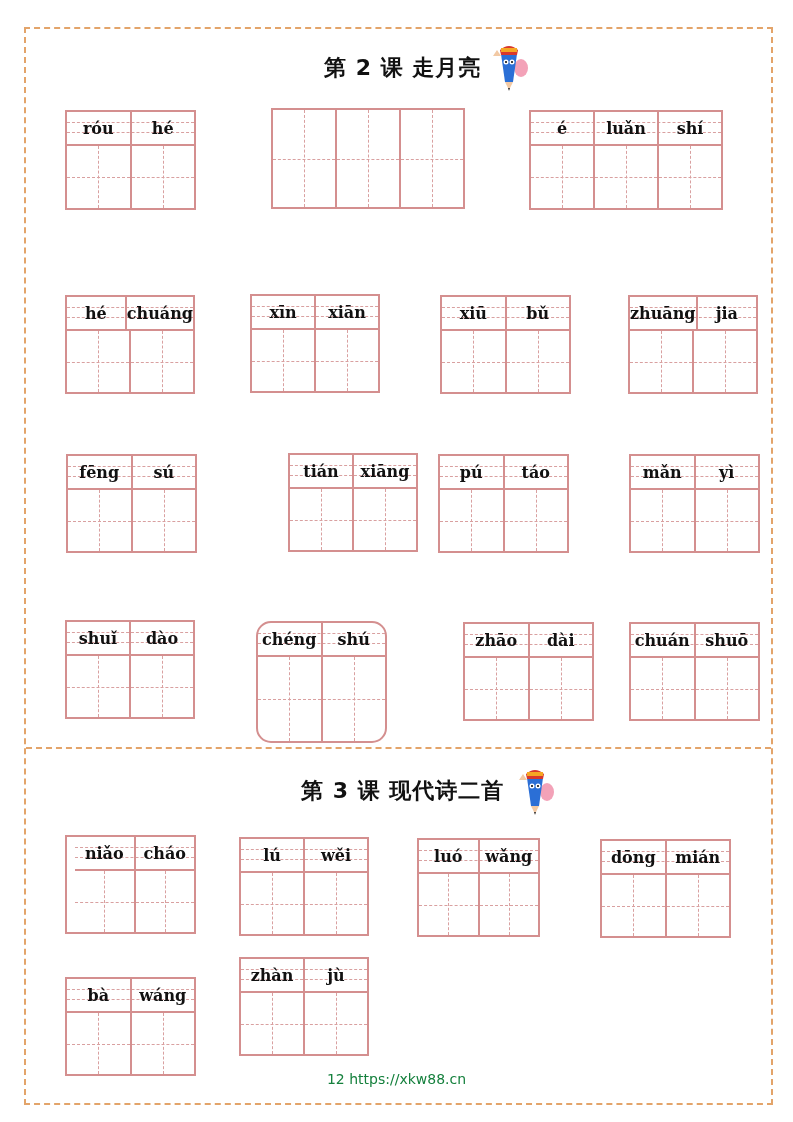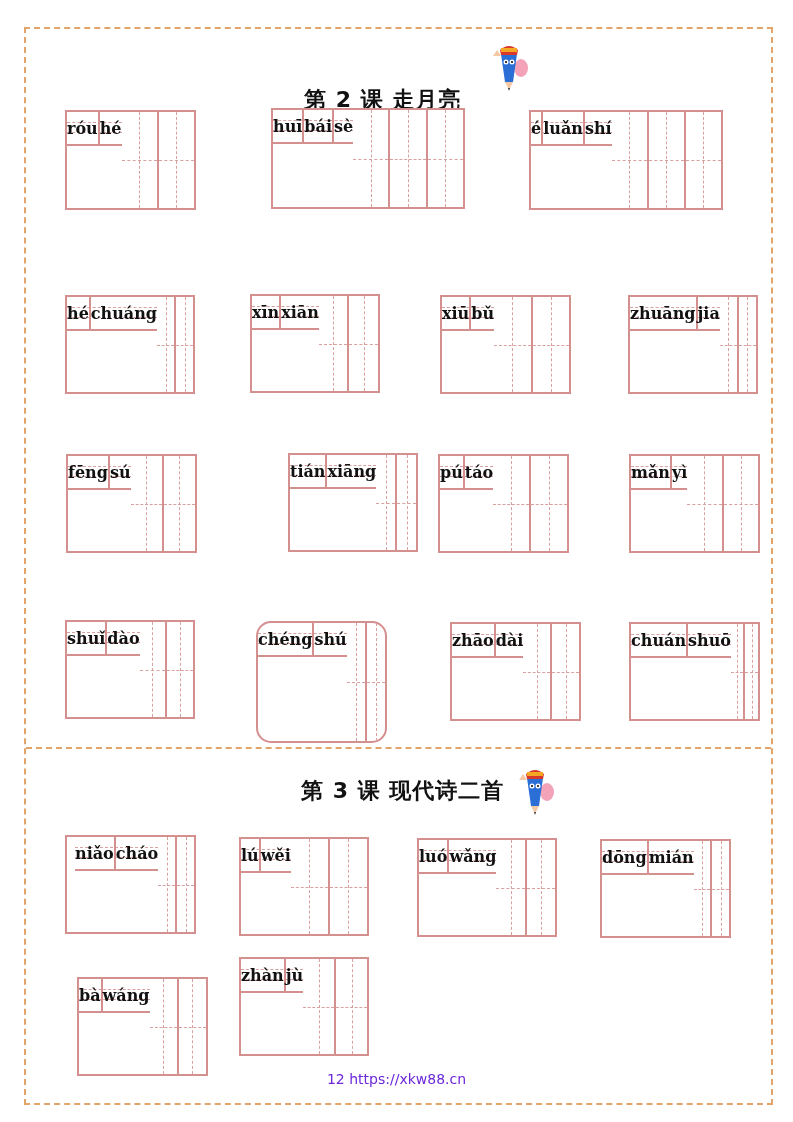--- a/index.html
+++ b/index.html
@@ -5,44 +5,44 @@
     html, body { margin: 0; padding: 0; background: #ffffff; }
     body { width: 793px; height: 1122px; position: relative; overflow: hidden;
            font-family: "DejaVu Serif", "Liberation Serif", serif; }
     .frame { position: absolute; left: 24px; top: 27px; width: 749px; height: 1078px;
              border: 2px dashed #e3a46a; box-sizing: border-box; }
     .divider { position: absolute; left: 26px; top: 747px; width: 745px; height: 0;
                border-top: 2px dashed #e3a46a; }
     .lesson-title { position: absolute; font-family: "DejaVu Sans", "Liberation Sans", sans-serif;
                     font-size: 22px; font-weight: bold; color: #111; letter-spacing: 1px; white-space: nowrap; }
     .mascot { position: absolute; width: 44px; height: 52px; }
-    .box { position: absolute; border: 2px solid #d48f8f; box-sizing: border-box; display: flex; flex-direction: row; background: #fff; }
+    .box { position: absolute; border: 2px solid #d48f8f; box-sizing: border-box; display: flex; flex-direction: column; background: #fff; }
     .box .top { height: 32px; display: flex; border-bottom: 2px solid #d48f8f; position: relative; }
     .box .top::before, .box .top::after { content: ""; position: absolute; left: 0; right: 0; border-top: 1.5px dashed #d9a0a0; }
     .box .top::before { top: 10px; }
     .box .top::after { top: 20px; }
     .box .cell-py { flex: 1; display: flex; align-items: center; justify-content: center;
                     font-size: 16px; font-weight: bold; color: #111; position: relative; z-index: 1;
                     border-right: 2px solid #d48f8f; white-space: nowrap; }
     .box .cell-py:last-child { border-right: none; }
     .box .bottom { flex: 1; display: flex; }
     .box .cell-ch { flex: 1; position: relative; border-right: 2px solid #d48f8f; }
     .box .cell-ch:last-child { border-right: none; }
     .box .cell-ch::before { content: ""; position: absolute; top: 0; bottom: 0; left: 50%; border-left: 1.5px dashed #d9a0a0; }
     .box .cell-ch::after { content: ""; position: absolute; left: 0; right: 0; top: 50%; border-top: 1.5px dashed #d9a0a0; }
     .footer { position: absolute; left: 0; width: 793px; top: 1071px; text-align: center;
-              font-family: "DejaVu Sans", "Liberation Sans", sans-serif; font-size: 14px; color: #6d28d9; }
+              font-family: "DejaVu Sans", "Liberation Sans", sans-serif; font-size: 14px; color: #15803d; }
   </style>
 </head>
 <body>
 
 <div class="frame"></div>
 <div class="divider"></div>
 
-<div class="lesson-title" style="left:304px; top:53px;margin-top:32px;">第 2 课  走月亮</div>
+<div class="lesson-title" style="left:324px; top:53px;">第 2 课  走月亮</div>
 <div class="mascot" style="left:487px; top:42px;">
   <svg width="44" height="52" viewBox="0 0 44 52">
     <path d="M6 14 l4 -6 l4 6 z" fill="#f2c9a4"></path>
     <ellipse cx="34" cy="26" rx="7" ry="9" fill="#f3a2b8"></ellipse>
     <path d="M14 12 L30 12 L26 40 L18 40 Z" fill="#2b6fd6"></path>
     <path d="M13 8 Q22 0 31 8 L30 13 L14 13 Z" fill="#d8372c"></path>
     <rect x="14" y="6" width="16" height="4" fill="#f5a623"></rect>
     <circle cx="19" cy="20" r="2.5" fill="#fff"></circle>
       <circle cx="25" cy="20" r="2.5" fill="#fff"></circle>
     <circle cx="19" cy="20" r="1" fill="#000"></circle>
@@ -57,25 +57,20 @@
     <div class="cell-py">róu</div>
     <div class="cell-py">hé</div>
   </div>
   <div class="bottom">
     <div class="cell-ch"></div>
     <div class="cell-ch"></div>
   </div>
 </div>
 
 <div class="box" style="left:271px; top:108px; width:194px; height:101px;">
-  <div class="top">
-    <div class="cell-py">huī</div>
-    <div class="cell-py">bái</div>
-    <div class="cell-py">sè</div>
-  </div>
   <div class="bottom">
     <div class="cell-ch"></div>
     <div class="cell-ch"></div>
     <div class="cell-ch"></div>
   </div>
 </div>
 
 <div class="box" style="left:529px; top:110px; width:194px; height:100px;">
   <div class="top">
     <div class="cell-py">é</div>
@@ -192,21 +187,21 @@
   <div class="top">
     <div class="cell-py">chéng</div>
     <div class="cell-py">shú</div>
   </div>
   <div class="bottom">
     <div class="cell-ch"></div>
     <div class="cell-ch"></div>
   </div>
 </div>
 
-<div class="box" style="left:450px; top:622px; width:131px; height:99px;">
+<div class="box" style="left:463px; top:622px; width:131px; height:99px;">
   <div class="top">
     <div class="cell-py">zhāo</div>
     <div class="cell-py">dài</div>
   </div>
   <div class="bottom">
     <div class="cell-ch"></div>
     <div class="cell-ch"></div>
   </div>
 </div>
 
@@ -253,21 +248,21 @@
   <div class="top">
     <div class="cell-py">lú</div>
     <div class="cell-py">wěi</div>
   </div>
   <div class="bottom">
     <div class="cell-ch"></div>
     <div class="cell-ch"></div>
   </div>
 </div>
 
-<div class="box" style="left:417px; top:838px; width:140px; height:99px;">
+<div class="box" style="left:417px; top:838px; width:123px; height:99px;">
   <div class="top">
     <div class="cell-py">luó</div>
     <div class="cell-py">wǎng</div>
   </div>
   <div class="bottom">
     <div class="cell-ch"></div>
     <div class="cell-ch"></div>
   </div>
 </div>
 
@@ -275,21 +270,21 @@
   <div class="top">
     <div class="cell-py">dōng</div>
     <div class="cell-py">mián</div>
   </div>
   <div class="bottom">
     <div class="cell-ch"></div>
     <div class="cell-ch"></div>
   </div>
 </div>
 
-<div class="box" style="left:77px; top:977px; width:131px; height:99px;">
+<div class="box" style="left:65px; top:977px; width:131px; height:99px;">
   <div class="top">
     <div class="cell-py">bà</div>
     <div class="cell-py">wáng</div>
   </div>
   <div class="bottom">
     <div class="cell-ch"></div>
     <div class="cell-ch"></div>
   </div>
 </div>
 

